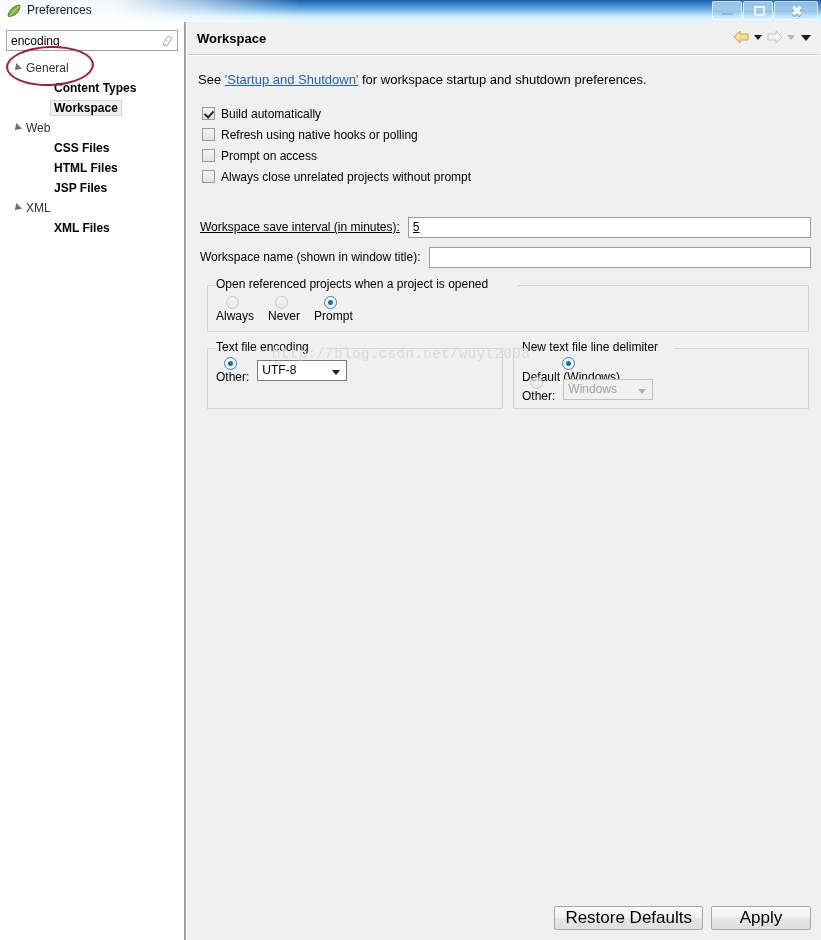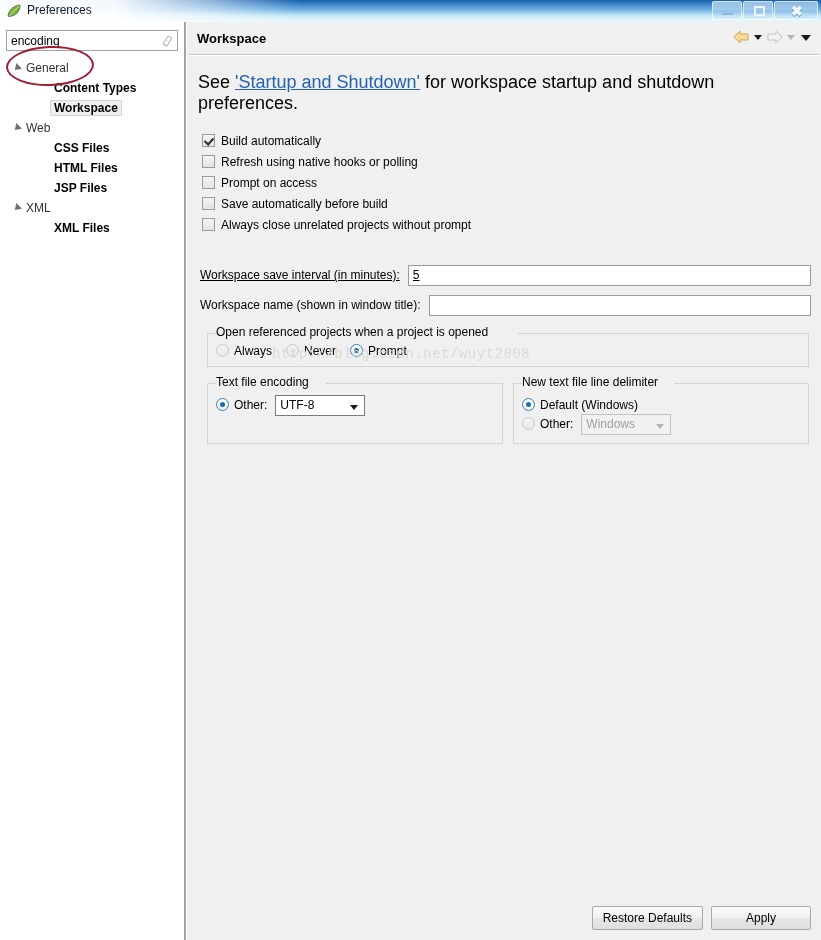--- a/index.html
+++ b/index.html
@@ -240,21 +240,21 @@
     border-bottom: 1px solid #ffffff;
     margin: 0 2px;
   }
   .page-body {
     flex: 1;
     position: relative;
     padding: 10px 10px 0 10px;
     box-sizing: border-box;
   }
   .intro-line {
-    font-size: 18px;
+    font-size: 13px;
     margin: 6px 0 16px 1px;
     color: #000;
   }
   .link {
     color: #2563b0;
     text-decoration: underline;
     cursor: pointer;
   }
   .checkbox-row {
     display: flex;
@@ -337,21 +337,23 @@
     background: #d4d4d4;
   }
   .radio-row {
     display: flex;
     align-items: center;
     margin-top: -3px;
     gap: 14px;
   }
   .radio {
     display: flex;
-    font-size: 12px;
+    align-items: center;
+    font-size: 12px;
+    flex-direction: column;
   }
   .rdot {
     width: 13px; height: 13px;
     border-radius: 50%;
     box-sizing: border-box;
     border: 1px solid #a5a5a5;
     background: linear-gradient(to bottom, #f7f7f7 0%, #e2e2e2 100%);
     margin-right: 5px;
     position: relative;
     flex: none;
@@ -453,21 +455,21 @@
     gap: 8px;
   }
   .btn {
     min-width: 80px;
     height: 24px;
     box-sizing: border-box;
     border: 1px solid #a9a9a9;
     border-radius: 2px;
     background: linear-gradient(to bottom, #fbfbfb 0%, #f1f1f1 48%, #e6e6e6 52%, #dfdfdf 100%);
     font-family: "Liberation Sans", sans-serif;
-    font-size: 12px;
+    font-size: 17px;
     color: #000;
     padding: 0 10px;
     cursor: pointer;
   }
   .btn.apply { min-width: 100px; }
 </style>
 </head>
 <body>
 
 <div class="window">
@@ -590,24 +592,20 @@
           <div class="checkbox-row">
             <span class="cbox"></span>
             <span class="cb-label">Refresh using native hooks or polling</span>
           </div>
           <div class="checkbox-row">
             <span class="cbox"></span>
             <span class="cb-label">Prompt on access</span>
           </div>
           <div class="checkbox-row">
             <span class="cbox"></span>
-            <span class="cb-label">Save automatically before build</span>
-          </div>
-          <div class="checkbox-row">
-            <span class="cbox"></span>
             <span class="cb-label">Always close unrelated projects without prompt</span>
           </div>
         </div>
 
         <div class="field-row first">
           <span class="field-label">Workspace save interval (in minutes):</span>
           <input class="field-input" type="text" value="5" style="">
         </div>
         <div class="field-row">
           <span class="field-label">Workspace name (shown in window title):</span>

